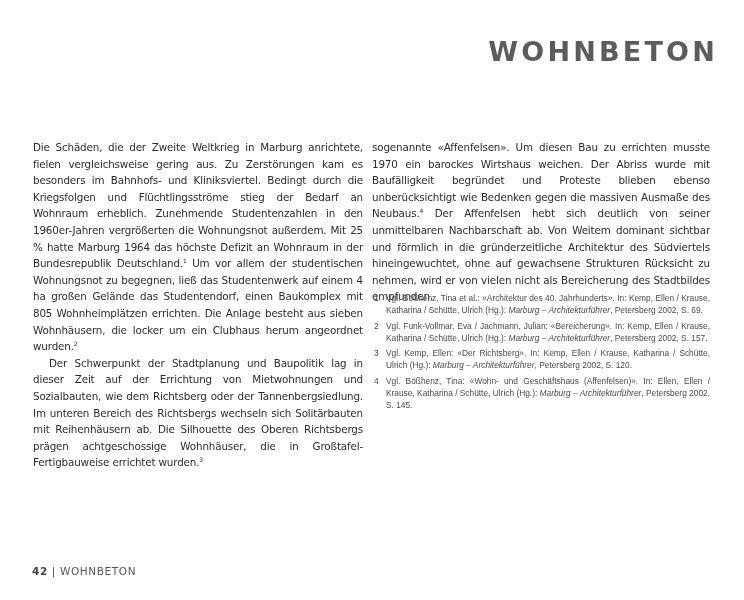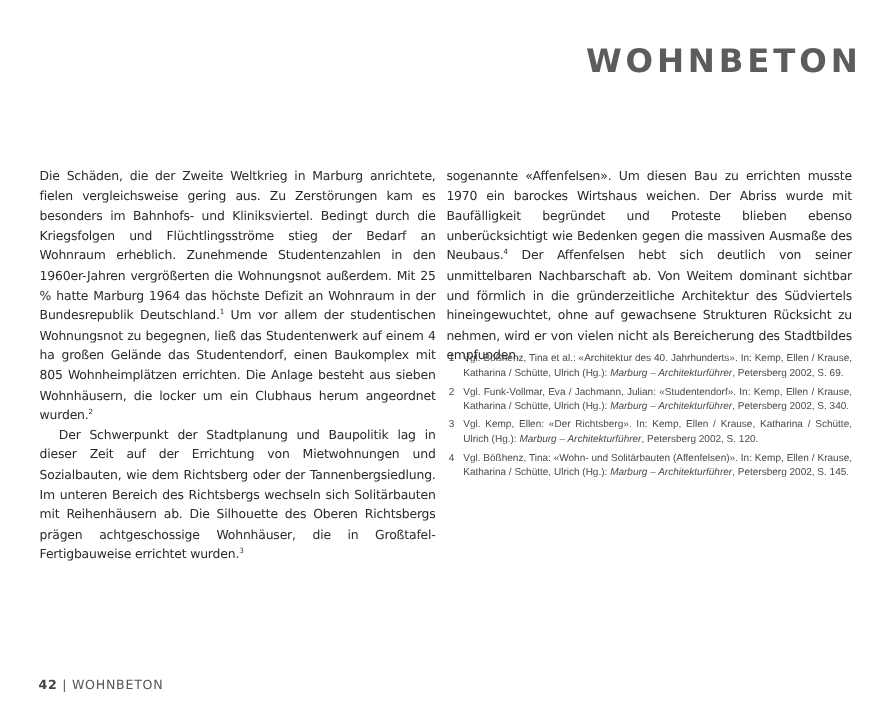--- a/index.html
+++ b/index.html
@@ -110,25 +110,25 @@
 
 <div class="col col-right">
   <p><span>sogenannte «Affenfelsen». Um diesen Bau zu errichten musste 1970 ein barockes Wirtshaus weichen. Der Abriss wurde mit Baufälligkeit begründet und Proteste blieben ebenso unberücksichtigt wie Bedenken gegen die massiven Ausmaße des Neubaus.</span><sup>4</sup><span> Der Affenfelsen hebt sich deutlich von seiner unmittelbaren Nachbarschaft ab. Von Weitem dominant sichtbar und förmlich in die gründerzeitliche Architektur des Südviertels hineingewuchtet, ohne auf gewachsene Strukturen Rücksicht zu nehmen, wird er von vielen nicht als Bereicherung des Stadtbildes empfunden.</span></p>
 </div>
 
 <div class="footnotes">
   <div class="footnote">
     <span class="fn-num">1</span><span>Vgl. Bößhenz, Tina et al.: «Architektur des 40. Jahrhunderts». In: Kemp, Ellen / Krause, Katharina / Schütte, Ulrich (Hg.): </span><em>Marburg – Architekturführer</em><span>, Petersberg 2002, S. 69.</span>
   </div>
   <div class="footnote">
-    <span class="fn-num">2</span><span>Vgl. Funk-Vollmar, Eva / Jachmann, Julian: «Studentendorf». In: Kemp, Ellen / Krause, Katharina / Schütte, Ulrich (Hg.): </span><em>Marburg – Architekturführer</em><span>, Petersberg 2002, S. 340.</span>
+    <span class="fn-num">2</span><span>Vgl. Funk-Vollmar, Eva / Jachmann, Julian: «Bereicherung». In: Kemp, Ellen / Krause, Katharina / Schütte, Ulrich (Hg.): </span><em>Marburg – Architekturführer</em><span>, Petersberg 2002, S. 157.</span>
   </div>
   <div class="footnote">
     <span class="fn-num">3</span><span>Vgl. Kemp, Ellen: «Der Richtsberg». In: Kemp, Ellen / Krause, Katharina / Schütte, Ulrich (Hg.): </span><em>Marburg – Architekturführer</em><span>, Petersberg 2002, S. 120.</span>
   </div>
   <div class="footnote">
-    <span class="fn-num">4</span><span>Vgl. Bößhenz, Tina: «Wohn- und Solitärbauten (Affenfelsen)». In: Kemp, Ellen / Krause, Katharina / Schütte, Ulrich (Hg.): </span><em>Marburg – Architekturführer</em><span>, Petersberg 2002, S. 145.</span>
+    <span class="fn-num">4</span><span>Vgl. Bößhenz, Tina: «Wohn- und Geschäftshaus (Affenfelsen)». In: Ellen, Ellen / Krause, Katharina / Schütte, Ulrich (Hg.): </span><em>Marburg – Architekturführer</em><span>, Petersberg 2002, S. 145.</span>
   </div>
 </div>
 
 <div class="footer">
   <span class="page-num">42</span><span class="sep">|</span><span>WOHNBETON</span>
 </div>
 
 </body></html>

